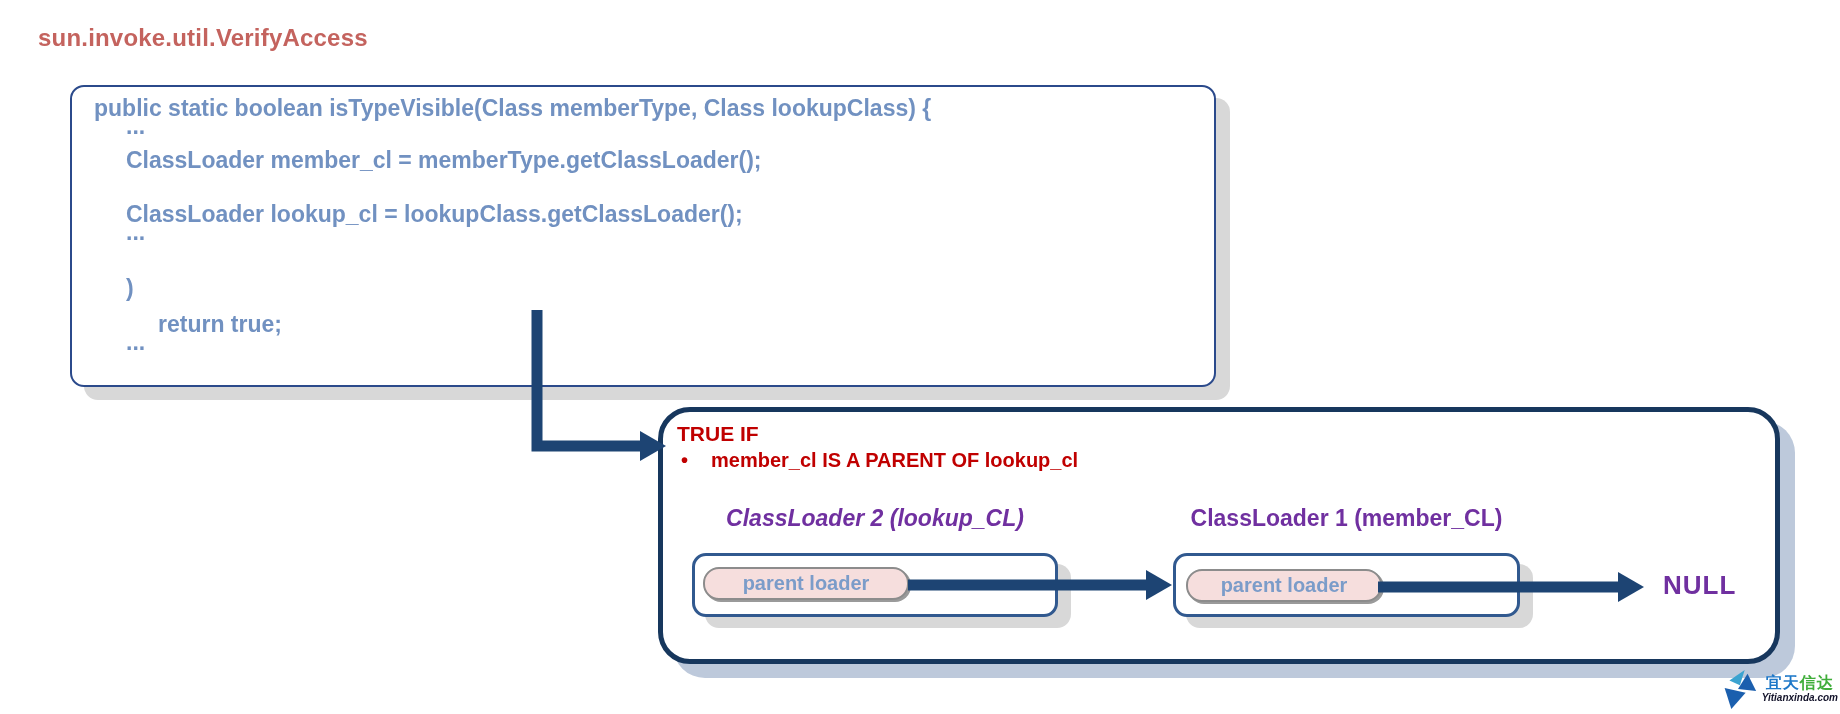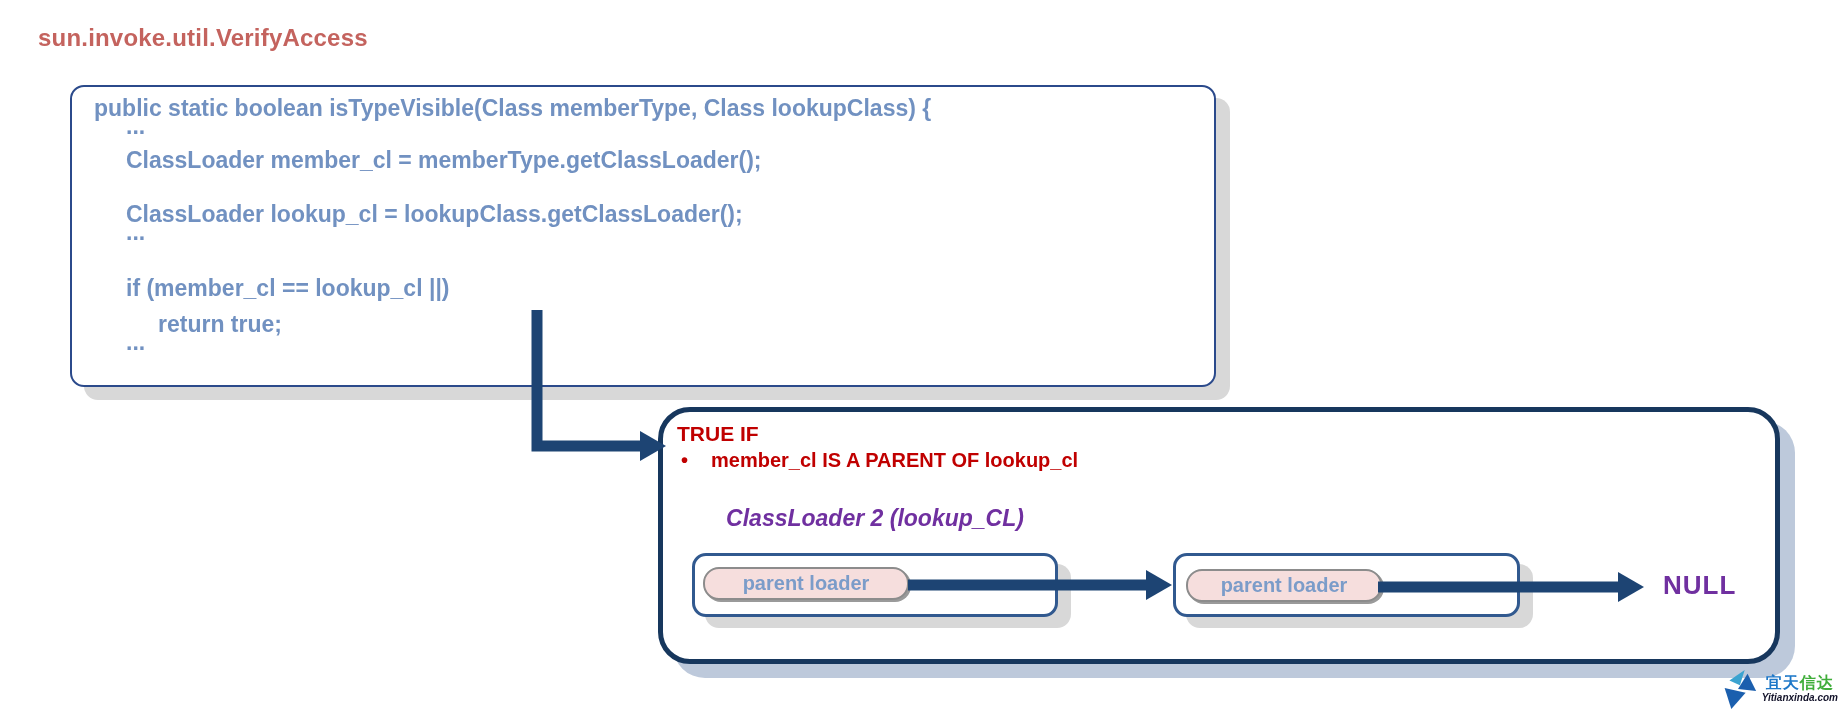--- a/index.html
+++ b/index.html
@@ -83,35 +83,35 @@
 
   <div class="title">sun.invoke.util.VerifyAccess</div>
 
   <div class="code-box">
     <div class="cl l1">public static boolean isTypeVisible(Class memberType, Class lookupClass) {</div>
     <div class="cl e1">...</div>
     <div class="cl l2">ClassLoader member_cl = memberType.getClassLoader();</div>
     <div class="cl l3">ClassLoader lookup_cl = lookupClass.getClassLoader();</div>
     <div class="cl e2">...</div>
     <div class="cl ifline">
-      <span>if (member_cl == lookup_cl ||</span>
       <span>)</span>
     </div>
     <div class="cl ret">return true;</div>
     <div class="cl e3">...</div>
   </div>
 
   <div class="result-box">
     <div class="true-if">TRUE IF</div>
     <div class="cond-row">
       <span class="bullet">•</span>
       <span>member_cl IS A PARENT OF lookup_cl</span>
     </div>
 
     <div class="cl-header h2">ClassLoader 2 (lookup_CL)</div>
+    <div class="cl-header h1">ClassLoader 1 (member_CL)</div>
 
     <div class="loader-box b2">
       <div class="parent-pill">parent loader</div>
     </div>
     <div class="loader-box b1">
       <div class="parent-pill">parent loader</div>
     </div>
 
     <div class="null-label">NULL</div>
   </div>

